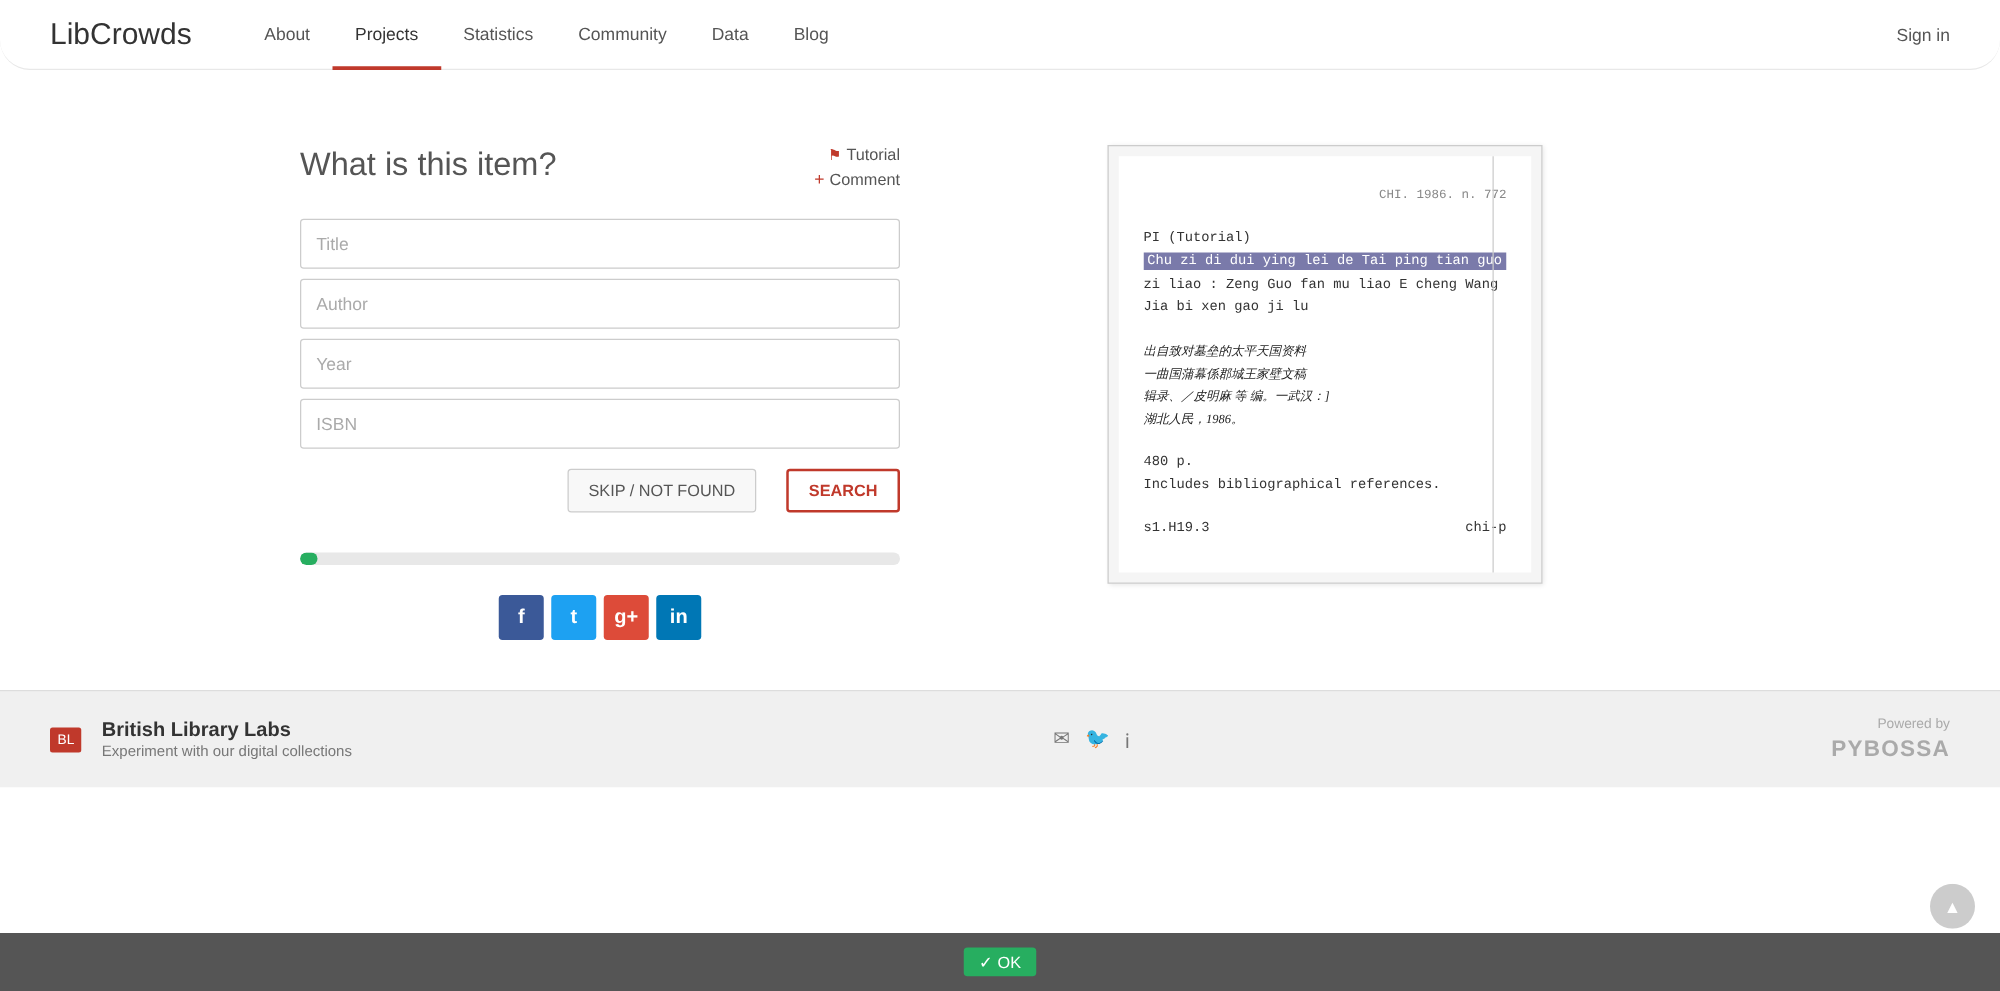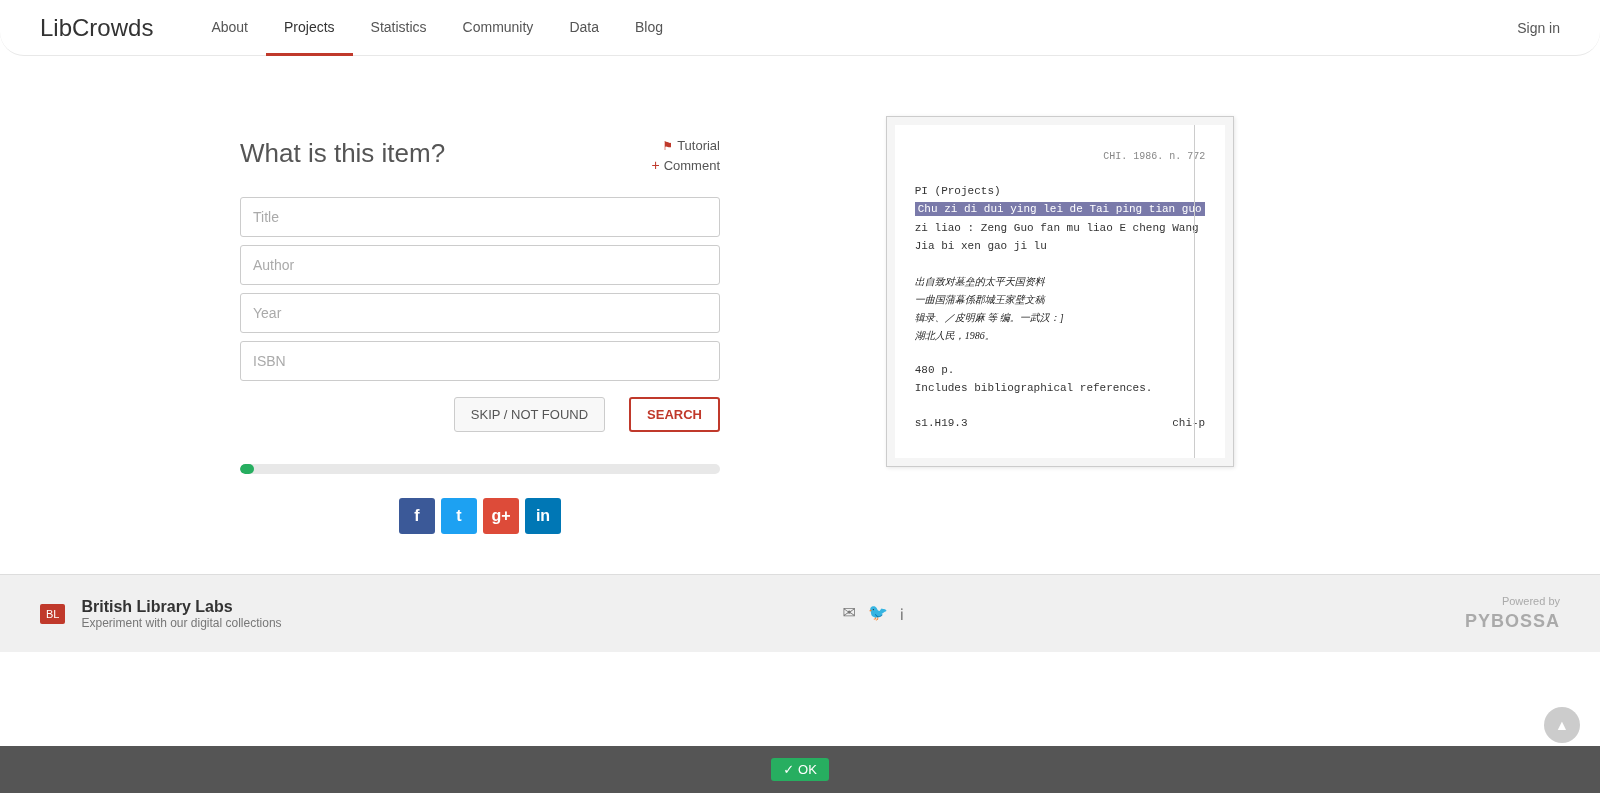--- a/index.html
+++ b/index.html
@@ -55,21 +55,20 @@
     .main {
       max-width: 1200px;
       margin: 0 auto;
       padding: 60px 40px 40px;
       display: flex;
       gap: 40px;
     }
     .left-panel {
       flex: 0 0 480px;
       max-width: 480px;
-      margin-top: 22px;
     }
     .right-panel {
       flex: 1;
       display: flex;
       align-items: flex-start;
       justify-content: center;
     }
 
     
     .form-header {
@@ -409,21 +408,21 @@
       <a class="social-btn social-linkedin">in</a>
     </div>
   </div>
 
   <div class="right-panel">
     <div class="document-image">
       <div class="document-inner">
         <div class="doc-divider-right"></div>
         <div class="doc-line doc-right-text">CHI. 1986. n. 772</div>
         <br>
-        <div class="doc-line">PI (Projects)</div>
+        <div class="doc-line">PI (Tutorial)</div>
         <div class="doc-line">
           <span class="doc-highlight">Chu zi di dui ying lei de Tai ping tian guo</span>
         </div>
         <div class="doc-line">zi liao : Zeng Guo fan mu liao E cheng Wang</div>
         <div class="doc-line">Jia bi xen gao ji lu</div>
         <br>
         <div class="doc-handwritten">
           <div>出自致对墓垒的太平天国资料</div>
           <div>一曲国蒲幕係郡城王家壁文稿</div>
           <div>辑录、／皮明麻 等 编。一武汉：]</div>

